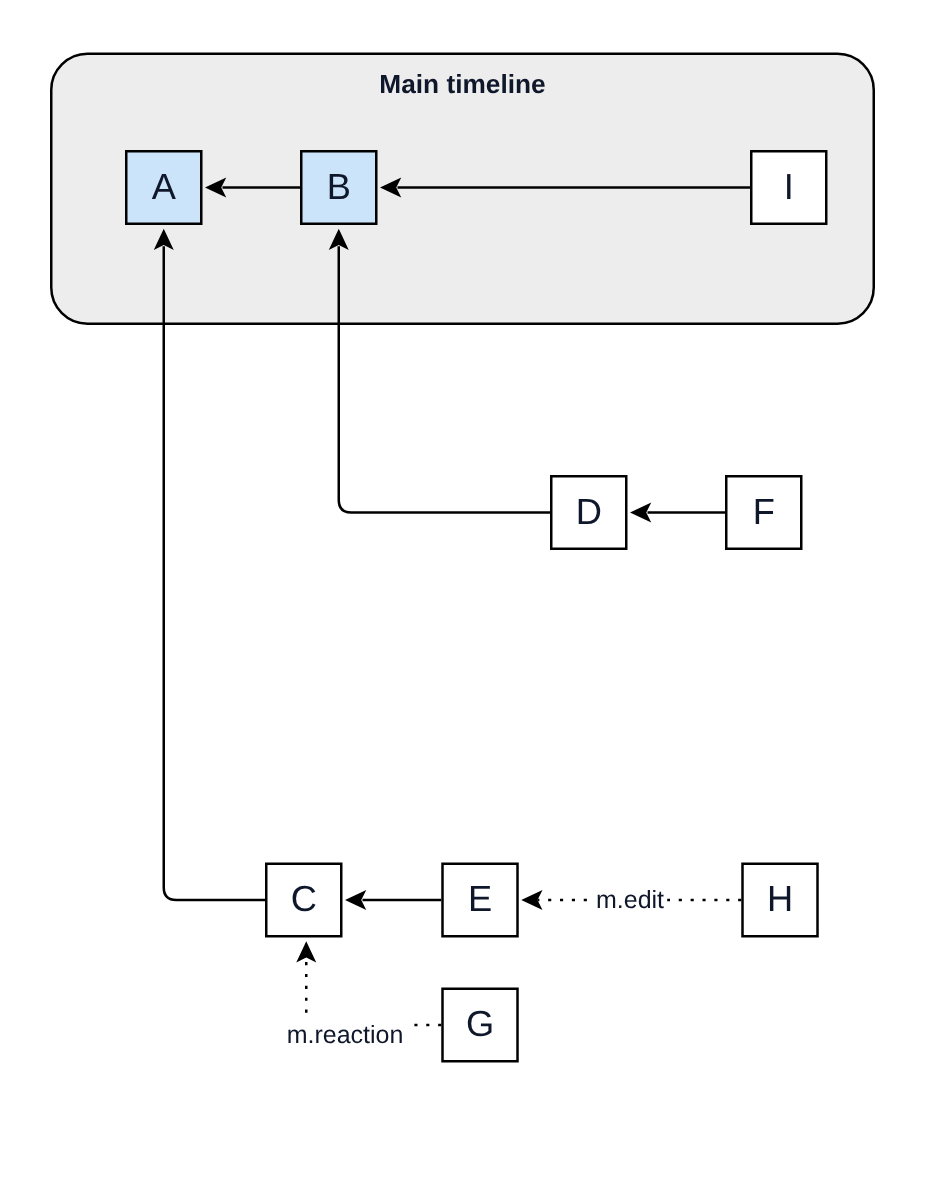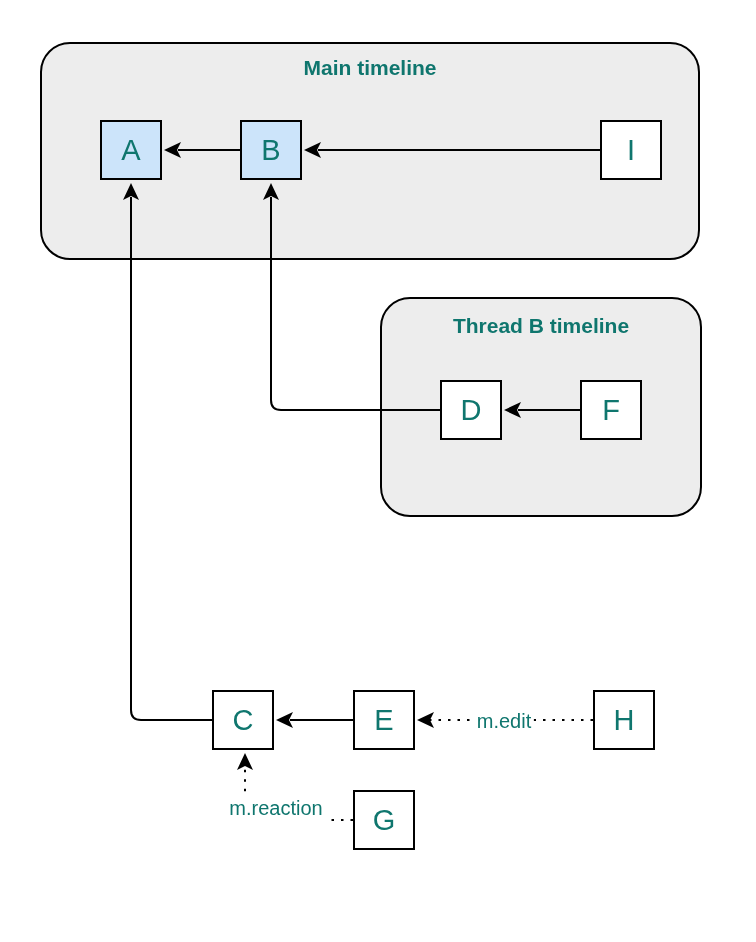--- a/index.html
+++ b/index.html
@@ -2,21 +2,21 @@
 <html><head>
 <meta charset="utf-8">
 <style>
   html, body { margin: 0; padding: 0; background: #ffffff; }
   .canvas {
     position: relative;
     width: 756px;
     height: 942px;
     background: #ffffff;
     font-family: "Liberation Sans", sans-serif;
-    color: #0f766e;
+    color: #0f172a;
     overflow: hidden;
   }
   .container-box {
     position: absolute;
     box-sizing: border-box;
     background: #ededed;
     border: 2px solid #000000;
     border-radius: 30px;
   }
   .container-title {
@@ -72,34 +72,31 @@
   #node-b { left: 240px; top: 120px; }
   #node-i { left: 600px; top: 120px; }
   #node-d { left: 440px; top: 380px; }
   #node-f { left: 580px; top: 380px; }
   #node-c { left: 212px; top: 690px; }
   #node-e { left: 353px; top: 690px; }
   #node-h { left: 593px; top: 690px; }
   #node-g { left: 353px; top: 790px; }
   
   #label-m-edit     { left: 504px; top: 721px; }
-  #label-m-reaction { left: 276px; top: 808px; }
+  #label-m-reaction { left: 276px; top: 829px; }
 </style>
 </head>
 <body>
 
 <div class="canvas">
 
   <div class="container-box" id="box-main">
     <div class="container-title" id="title-main">Main timeline</div>
   </div>
 
-  <div class="container-box" id="box-thread-b">
-    <div class="container-title" id="title-thread-b">Thread B timeline</div>
-  </div>
 
 
   <div class="node highlight" id="node-a">A</div>
   <div class="node highlight" id="node-b">B</div>
   <div class="node" id="node-i">I</div>
   <div class="node" id="node-d">D</div>
   <div class="node" id="node-f">F</div>
   <div class="node" id="node-c">C</div>
   <div class="node" id="node-e">E</div>
   <div class="node" id="node-h">H</div>

